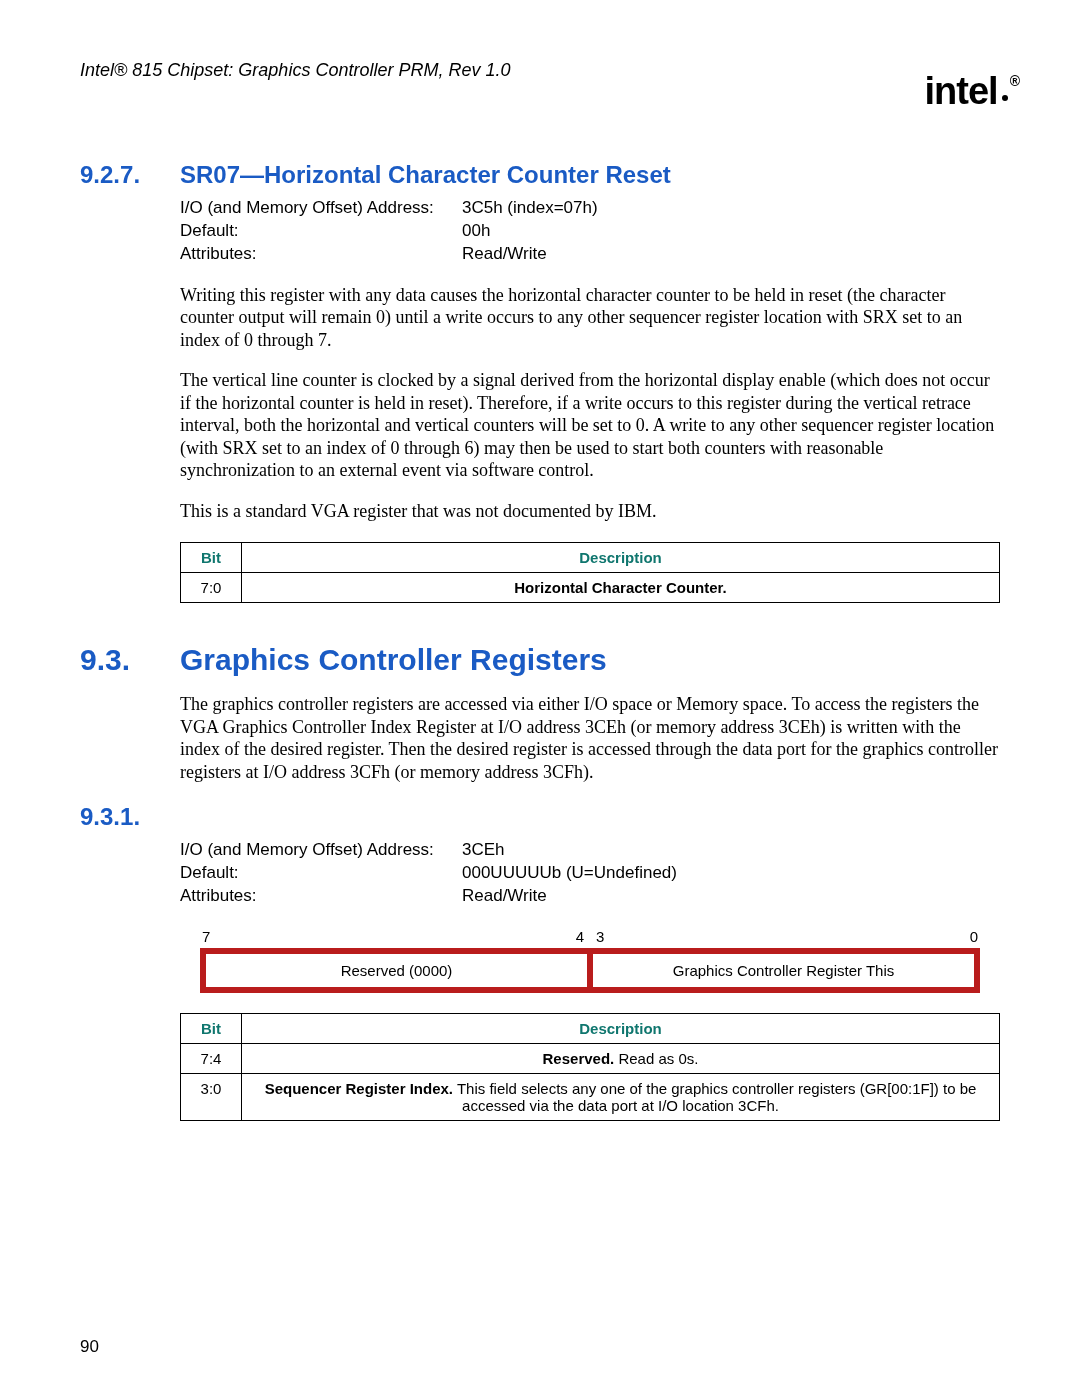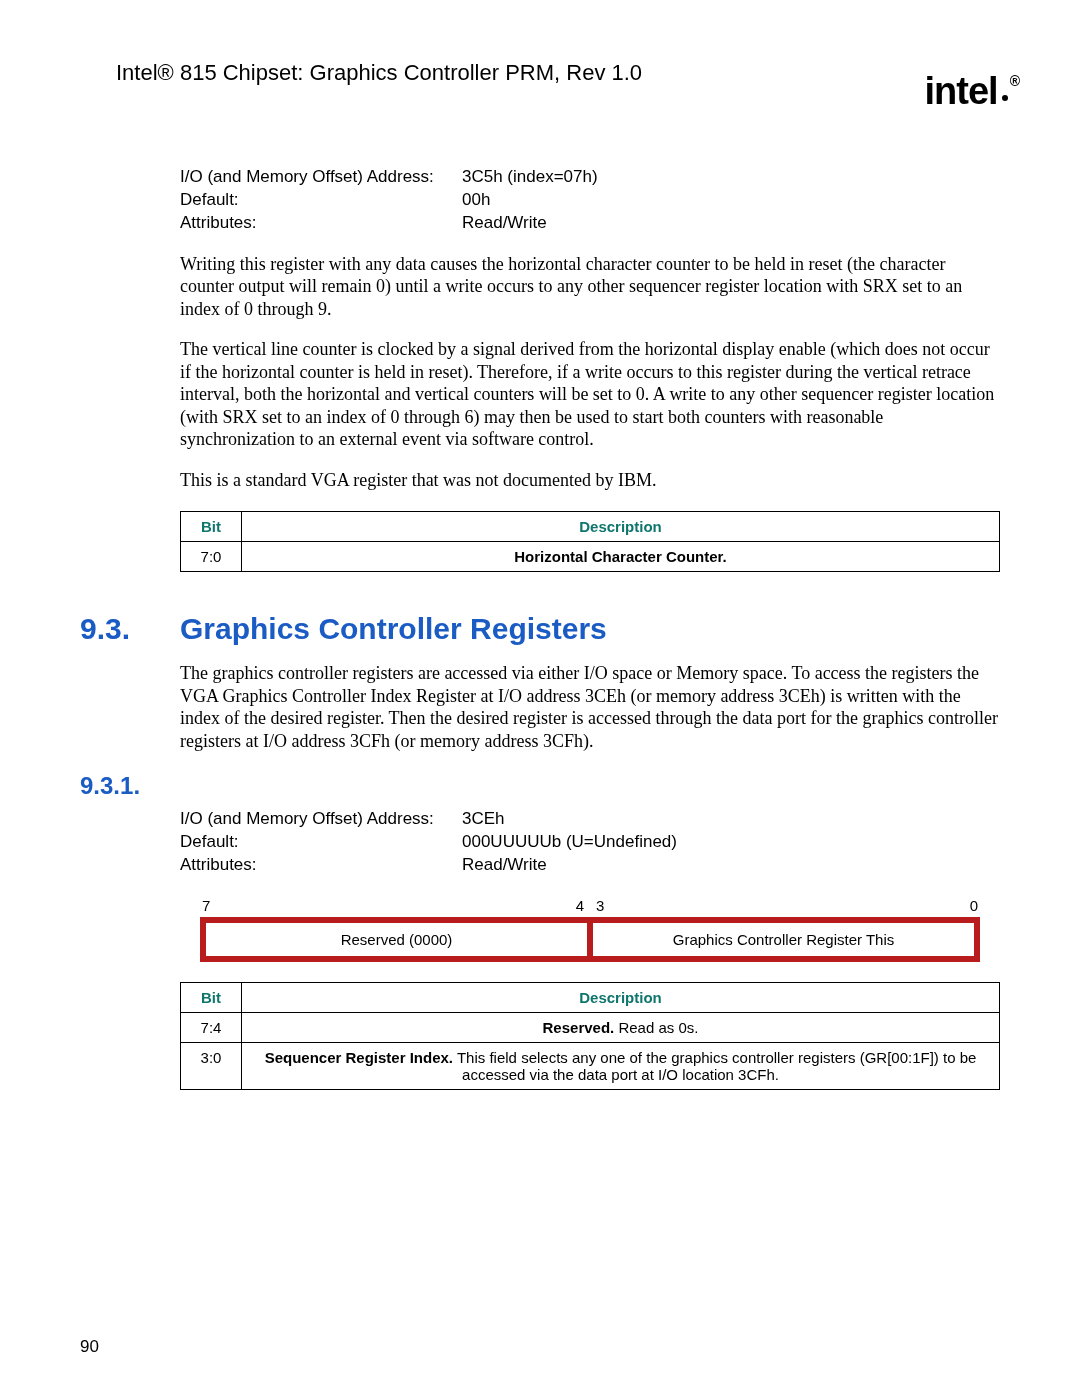--- a/index.html
+++ b/index.html
@@ -11,23 +11,23 @@
     width: 1080px;
   }
   .page {
     padding: 60px 80px 40px 80px;
     box-sizing: border-box;
     position: relative;
     min-height: 1397px;
   }
   .running-header {
     font-family: Arial, Helvetica, sans-serif;
-    font-size: 22px;
+    font-style: italic;
+    font-size: 18px;
     margin-bottom: 8px;
-    margin-left: 36px;
   }
   .logo {
     position: absolute;
     right: 63px;
     top: 70px;
     font-family: Arial, Helvetica, sans-serif;
     font-weight: bold;
     font-size: 38px;
     letter-spacing: -1px;
   }
@@ -180,38 +180,42 @@
 <div class="page">
 
   <div class="running-header">Intel® 815 Chipset: Graphics Controller PRM, Rev 1.0</div>
 
   <div class="logo">
     <span>intel</span><span class="dot"></span><sub>®</sub>
   </div>
 
   <div class="content">
 
+    <h2 class="section section-row">
+      <span class="section-num">9.2.7.</span>
+      <span>SR07—Horizontal Character Counter Reset</span>
+    </h2>
 
     <div class="indented-block">
       <div class="info-list">
         <div class="info-row">
           <span class="info-label">I/O (and Memory Offset) Address:</span>
           <span>3C5h (index=07h)</span>
         </div>
         <div class="info-row">
           <span class="info-label">Default:</span>
           <span>00h</span>
         </div>
         <div class="info-row">
           <span class="info-label">Attributes:</span>
           <span>Read/Write</span>
         </div>
       </div>
 
-      <p class="body-text">Writing this register with any data causes the horizontal character counter to be held in reset (the character counter output will remain 0) until a write occurs to any other sequencer register location with SRX set to an index of 0 through 9.</p>
+      <p class="body-text">Writing this register with any data causes the horizontal character counter to be held in reset (the character counter output will remain 0) until a write occurs to any other sequencer register location with SRX set to an index of 0 through 7.</p>
       <p class="body-text">The vertical line counter is clocked by a signal derived from the horizontal display enable (which does not occur if the horizontal counter is held in reset). Therefore, if a write occurs to this register during the vertical retrace interval, both the horizontal and vertical counters will be set to 0. A write to any other sequencer register location (with SRX set to an index of 0 through 6) may then be used to start both counters with reasonable synchronization to an external event via software control.</p>
       <p class="body-text">This is a standard VGA register that was not documented by IBM.</p>
 
       <table class="reg-table">
         <tbody>
             <tr>
           <th class="bit-col">Bit</th>
           <th>Description</th>
         </tr>
         <tr>

